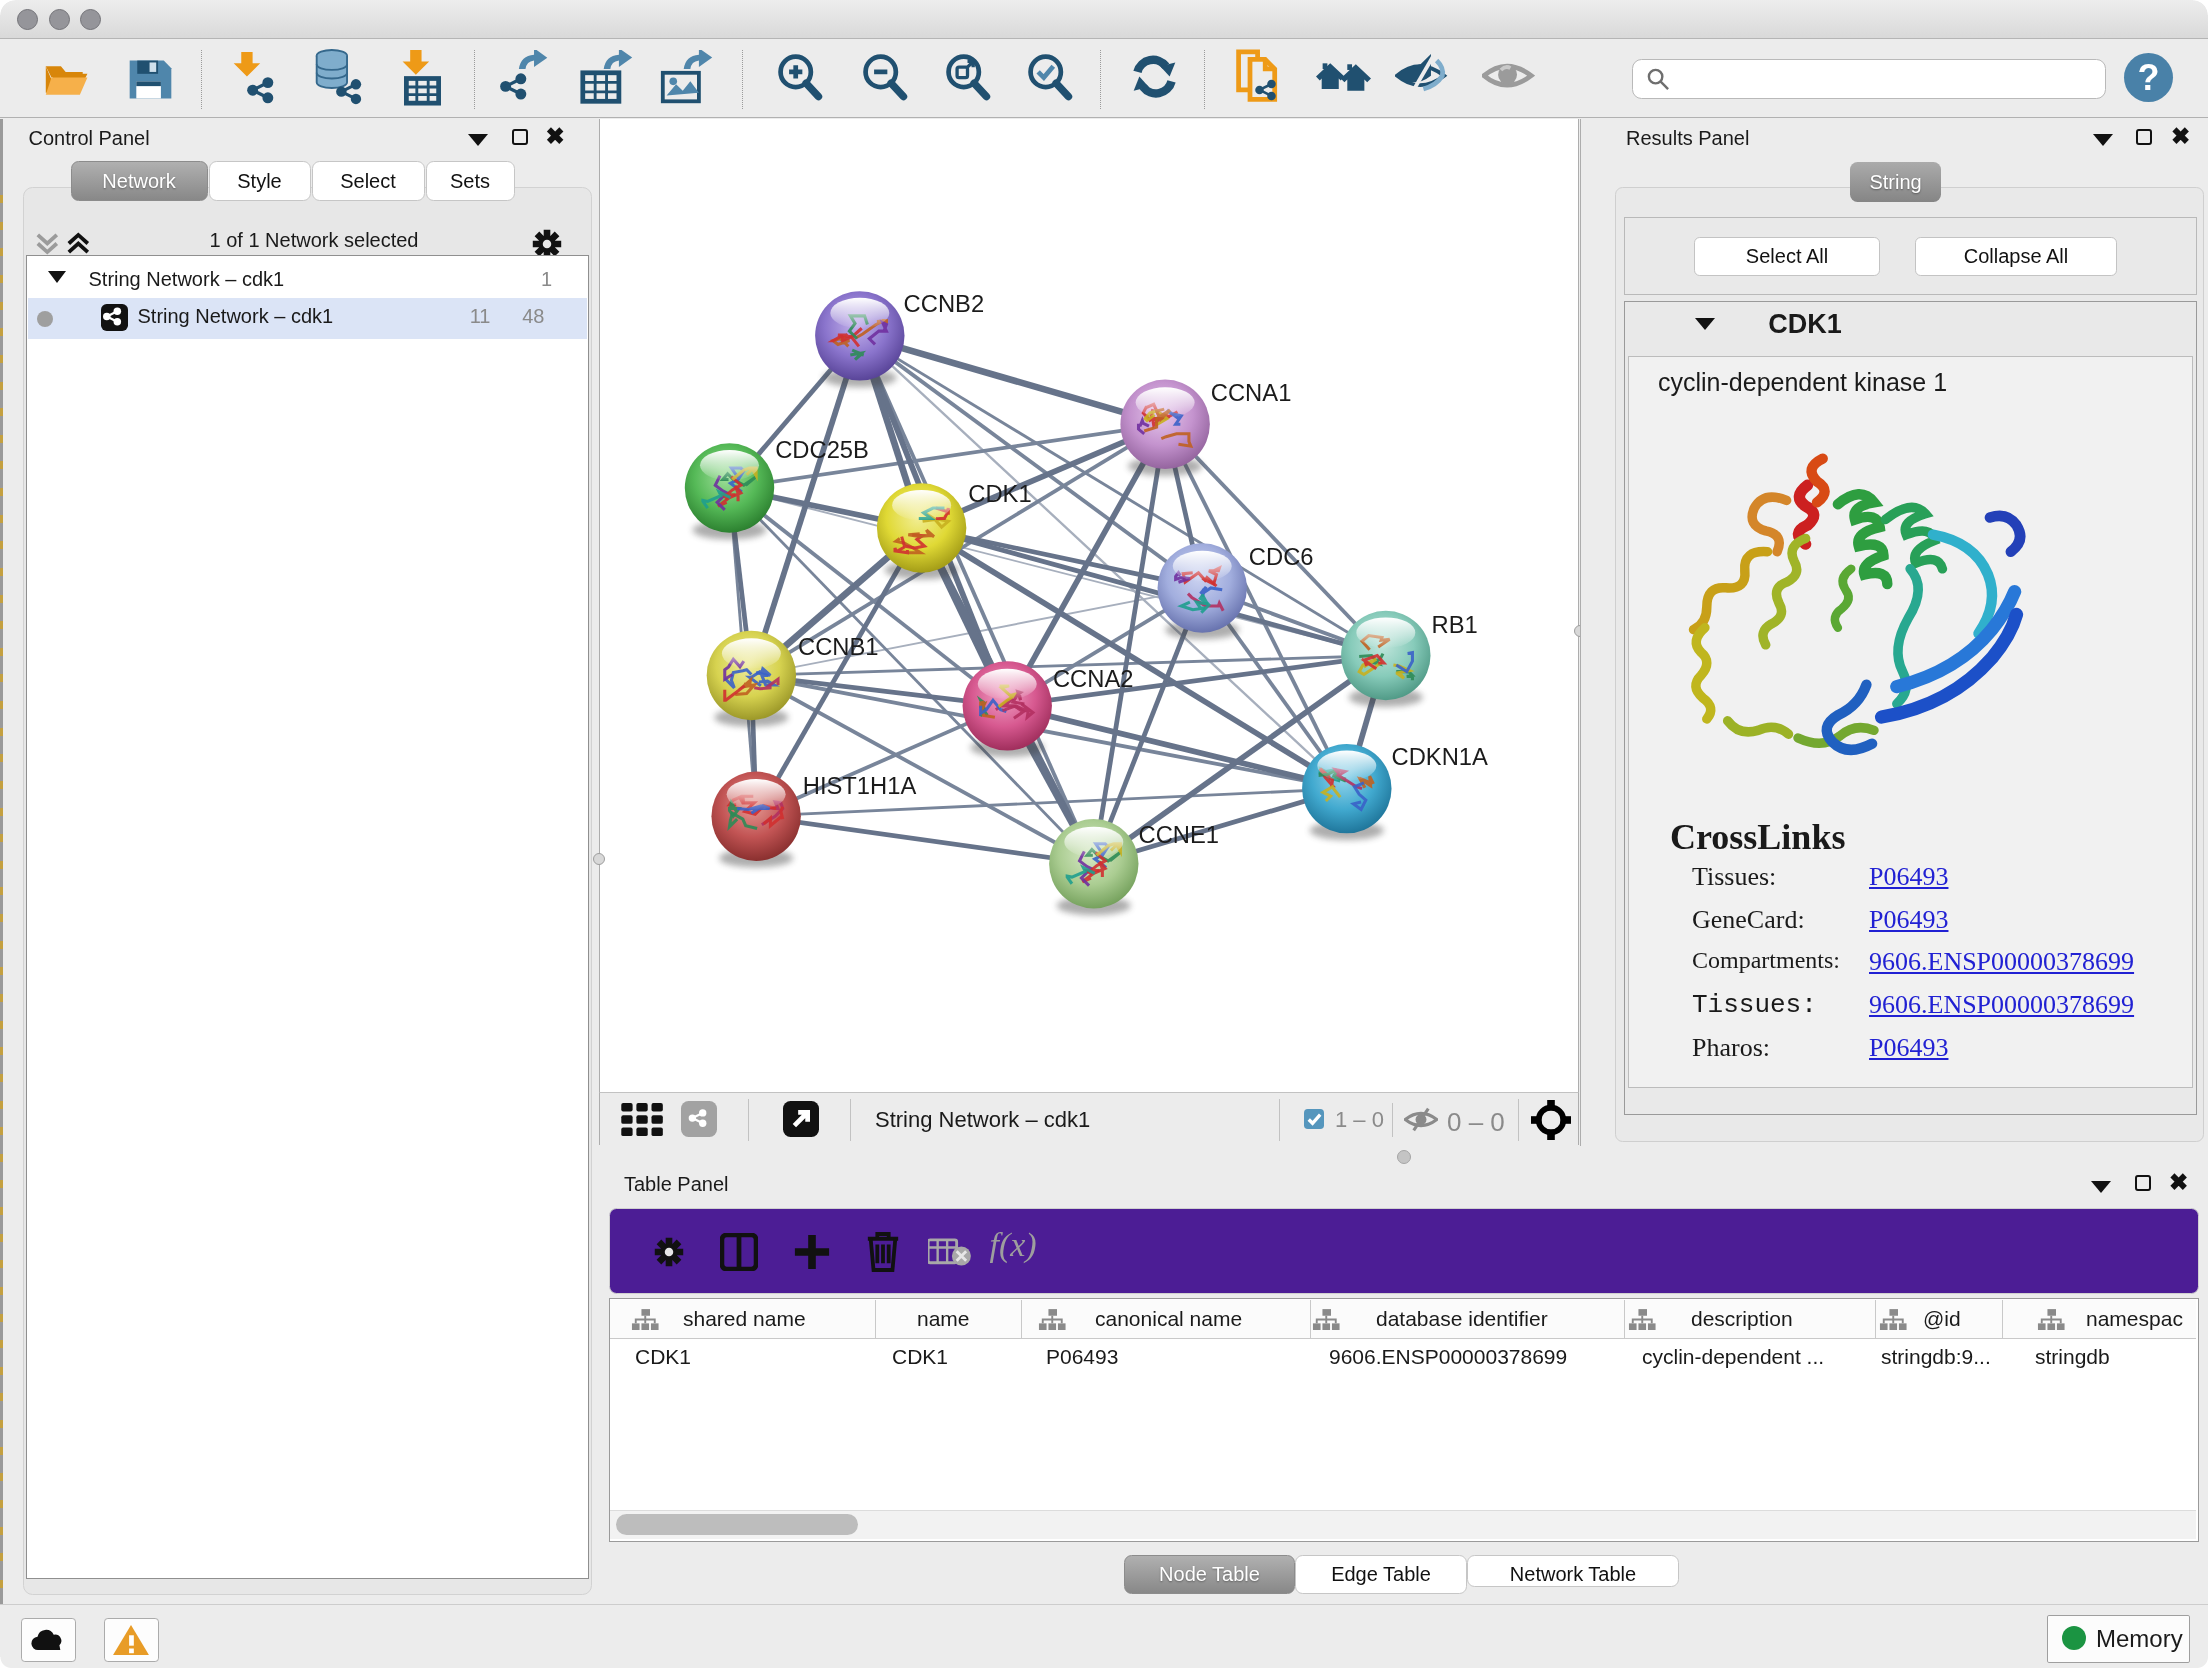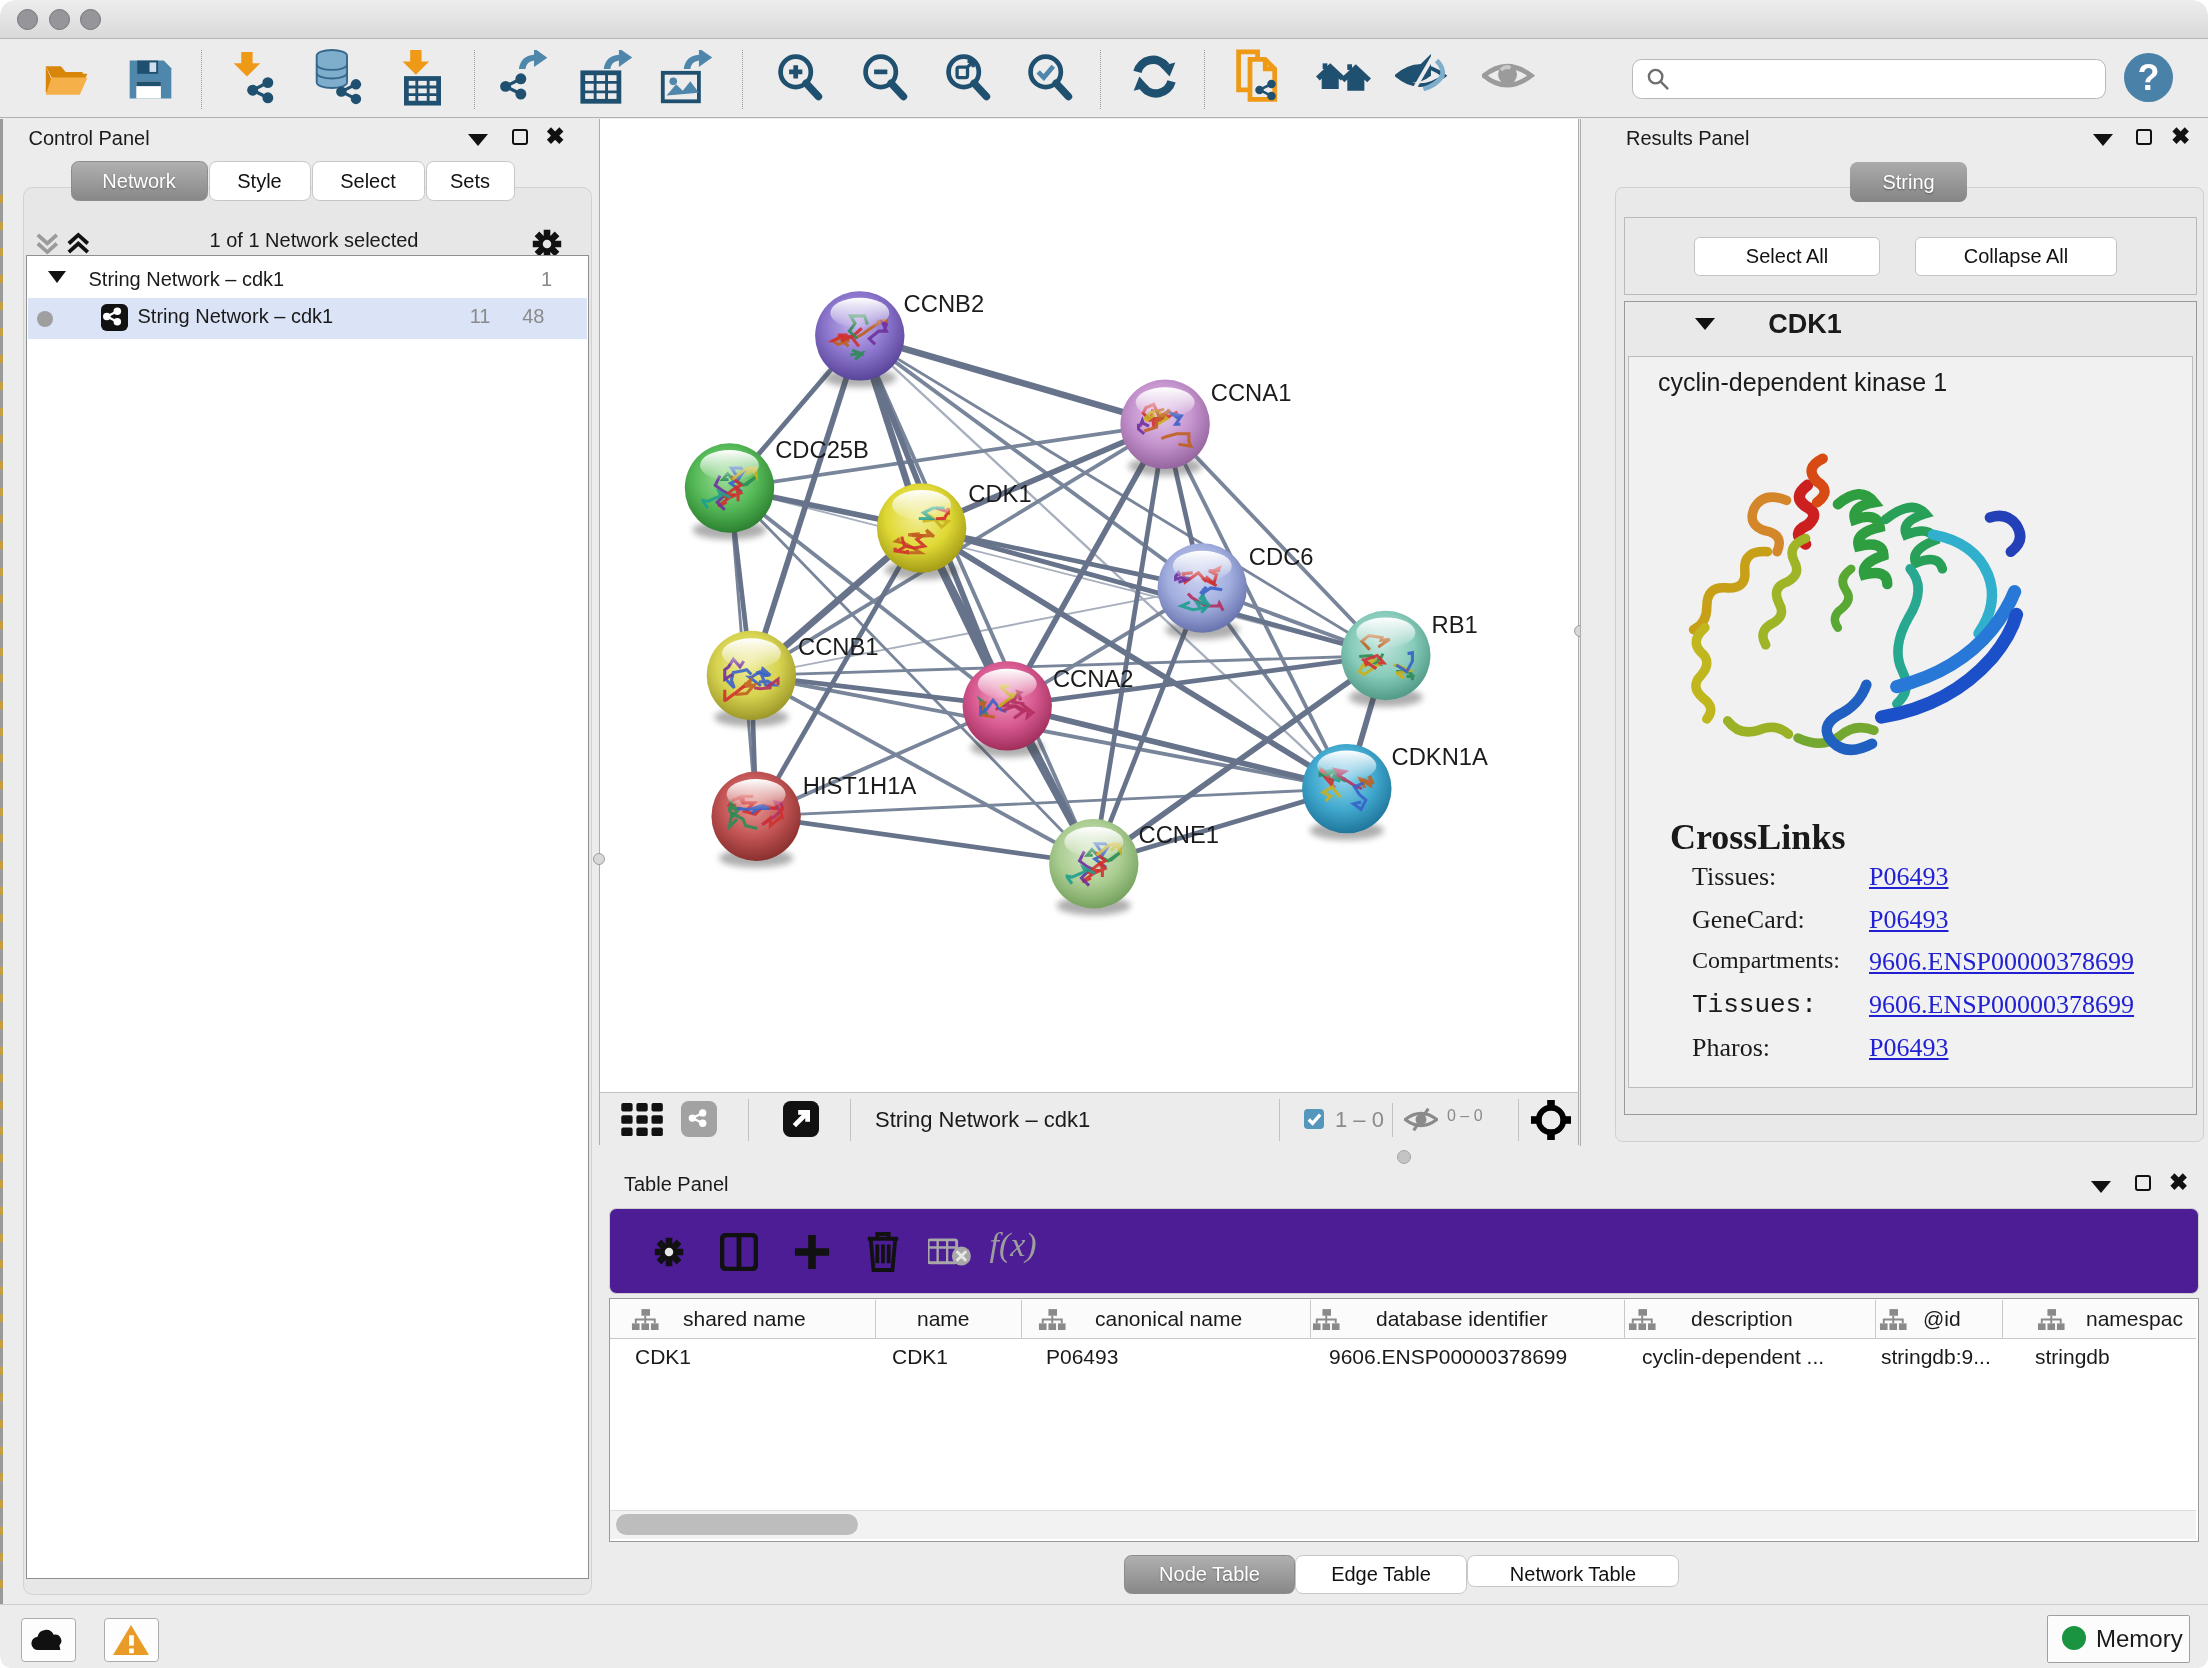--- a/index.html
+++ b/index.html
@@ -559,21 +559,21 @@
   <div class="abs" style="left:704px;top:16px;width:20px;height:20px;background:#5596bd;border-radius:3.8px"><svg width="20" height="20" viewBox="0 0 21 21">
         <path d="M5 11 l4 4 8-9" stroke="#fff" stroke-width="3.5" fill="none"></path>
       </svg></div>
   <div class="abs" style="left:735px;top:14.3px;font-size:22px;color:#8a8a8a">1 – 0</div>
   <div class="abs" style="left:792px;top:9.5px;height:34px;border-left:1px solid #c2c2c2"></div>
   <svg class="abs" style="left:804px;top:13.3px" width="34" height="27" viewBox="0 0 56 44">
       <path d="M2 22 Q28 2 54 22 Q28 42 2 22 z" fill="none" stroke="#8a8a8a" stroke-width="5"></path>
       <circle cx="28" cy="22" r="9" fill="#8a8a8a"></circle>
       <path d="M40 4 L16 40" stroke="#8a8a8a" stroke-width="5"></path>
     </svg>
-  <div class="abs" style="left:847px;top:14.3px;font-size:16px;color:#8a8a8a">0 – 0</div>
+  <div class="abs" style="left:847px;top:14.3px;font-size:26px;color:#8a8a8a">0 – 0</div>
   <div class="abs" style="left:918px;top:5.7px;height:42px;border-left:1px solid #c2c2c2"></div>
   <svg class="abs" style="left:931px;top:6.7px" width="40" height="40" viewBox="0 0 42 42">
       <g fill="none" stroke="#000" stroke-width="6">
         <circle cx="21" cy="21" r="13"></circle>
       </g>
       <g fill="#000">
         <rect x="17" y="0" width="8" height="11"></rect>
         <rect x="17" y="31" width="8" height="11"></rect>
         <rect x="0" y="17" width="11" height="8"></rect>
         <rect x="31" y="17" width="11" height="8"></rect>
@@ -586,21 +586,21 @@
 <div class="abs" style="left:593px;top:853px;width:12.4px;height:12.4px;border-radius:50%;background:#d8d8d8;border:1px solid #9e9e9e"></div>
 <div class="abs" style="left:1574px;top:625px;width:12.4px;height:12.4px;border-radius:50%;background:#d8d8d8;border:1px solid #9e9e9e"></div>
 
 <div class="abs" style="left:1580px;top:119px;width:629px;height:1027px;background:#ececec;border-left:1px solid #adadad">
  <div class="hdrtxt abs" style="left:45px;top:7.6px">Results Panel</div>
  <div class="abs" style="left:512px;top:13.3px"><span class="caret"></span></div>
  <div class="abs" style="left:555px;top:9.5px"><span class="sq"></span></div>
  <div class="abs" style="left:590px;top:3.8px"><span class="xx">✖</span></div>
 
  <div class="abs" style="left:34px;top:68px;width:589px;height:955px;background:#e9e9e9;border:1px solid #cfcfcf;border-radius:7.6px"></div>
- <div class="abs" style="left:269px;top:43px;width:117px;height:40px;background:linear-gradient(#ababab,#858585);border-radius:7.6px;color:#fff;text-align:center;font-size:20px;line-height:40px;text-shadow:0 1px 1.9px rgba(0,0,0,.4)">String</div>
+ <div class="abs" style="left:269px;top:43px;width:91px;height:40px;background:linear-gradient(#ababab,#858585);border-radius:7.6px;color:#fff;text-align:center;font-size:20px;line-height:40px;text-shadow:0 1px 1.9px rgba(0,0,0,.4)">String</div>
 
  <div class="abs" style="left:43px;top:98px;width:573px;height:78px;border:1.9px solid #b9b9b9"></div>
  <div class="wbtn" style="left:113px;top:118px;width:186px;height:39px;line-height:37px;font-weight:500">Select All</div>
  <div class="wbtn" style="left:334px;top:118px;width:202px;height:39px;line-height:37px;font-weight:500">Collapse All</div>
 
  <div class="abs" style="left:43px;top:182px;width:573px;height:814px;border:1.9px solid #9a9a9a"></div>
  <div class="abs" style="left:114px;top:197px"><span class="caret"></span></div>
  <div class="abs" style="left:129px;top:190px;width:190px;text-align:center;font-size:27px;font-weight:bold">CDK1</div>
  <div class="abs" style="left:47px;top:237px;width:565px;height:732px;background:#f1f1f1;border:1px solid #bcbcbc"></div>
  <div class="abs" style="left:77px;top:249px;font-size:25px">cyclin-dependent kinase 1</div>

